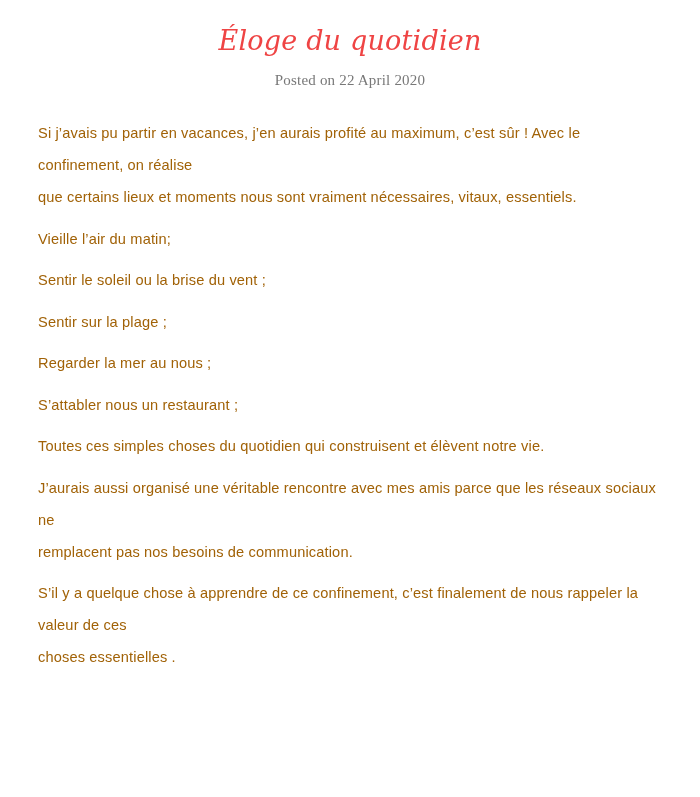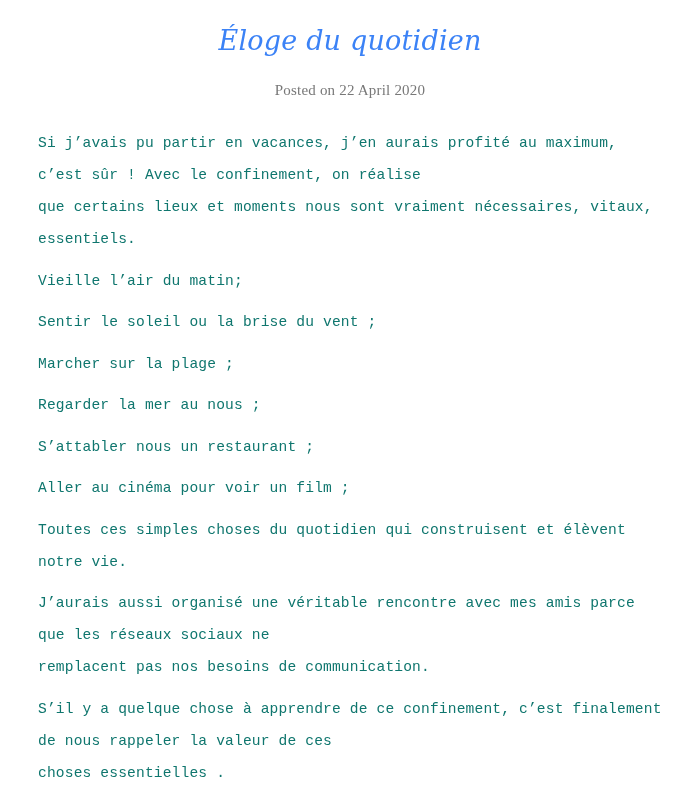--- a/index.html
+++ b/index.html
@@ -16,44 +16,44 @@
     padding: 22px 38px 20px 38px;
     font-family: "Liberation Serif", "DejaVu Serif", serif;
   }
 
   .post-title {
     font-family: "DejaVu Serif", "Liberation Serif", serif;
     font-style: italic;
     font-weight: 500;
     font-size: 27px;
     line-height: 38px;
-    color: #3b82f6;
+    color: #ef4444;
     text-align: center;
     letter-spacing: 0.2px;
   }
 
   .post-date {
-    margin-top: 20px;
+    margin-top: 10px;
     font-family: "Liberation Serif", "DejaVu Serif", serif;
     font-size: 15px;
     line-height: 20px;
     color: #787878;
     text-align: center;
     letter-spacing: 0.2px;
   }
 
   .article {
     margin-top: 27px;
   }
 
   .article p {
-    font-family: Liberation Mono, monospace;
+    font-family: Liberation Sans, sans-serif;
     font-size: 14.6px;
     line-height: 32px;
-    color: #0f766e;
+    color: #a16207;
     letter-spacing: 0.15px;
     white-space: pre-line;      
     margin: 0 0 9.5px 0;
     overflow: hidden;
   }
 
   .article p:last-child { margin-bottom: 0; }
 </style>
 </head>
 <body>
@@ -62,24 +62,23 @@
 
   <h1 class="post-title">Éloge du quotidien</h1>
 
   <div class="post-date">Posted on 22 April 2020</div>
 
   <div class="article">
     <p>Si j’avais pu partir en vacances, j’en aurais profité au maximum, c’est sûr ! Avec le confinement, on réalise
 que certains lieux et moments nous sont vraiment nécessaires, vitaux, essentiels.</p>
     <p>Vieille l’air du matin;</p>
     <p>Sentir le soleil ou la brise du vent ;</p>
-    <p>Marcher sur la plage ;</p>
+    <p>Sentir sur la plage ;</p>
     <p>Regarder la mer au nous ;</p>
     <p>S’attabler nous un restaurant ;</p>
-    <p>Aller au cinéma pour voir un film ;</p>
     <p>Toutes ces simples choses du quotidien qui construisent et élèvent notre vie.</p>
     <p>J’aurais aussi organisé une véritable rencontre avec mes amis parce que les réseaux sociaux ne
 remplacent pas nos besoins de communication.</p>
     <p>S’il y a quelque chose à apprendre de ce confinement, c’est finalement de nous rappeler la valeur de ces
 choses essentielles .</p>
   </div>
 
 </div>
 
 </body></html>

